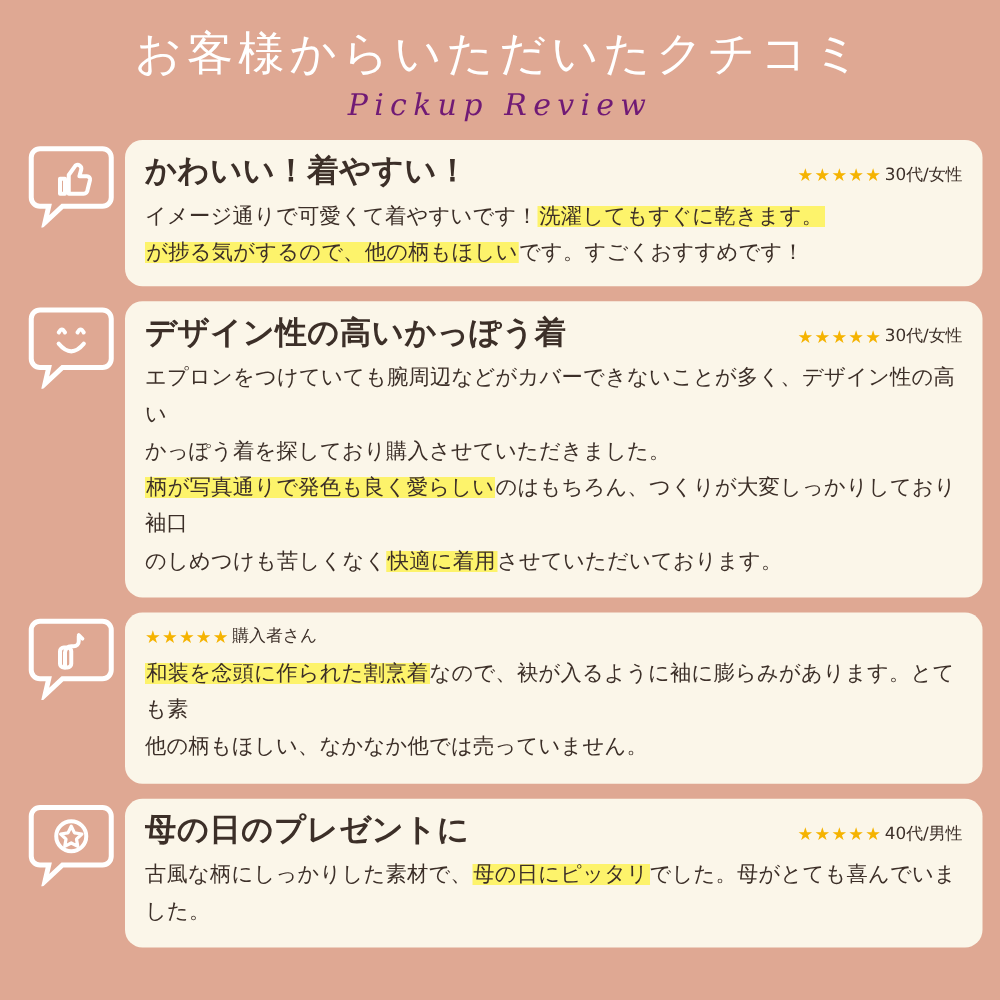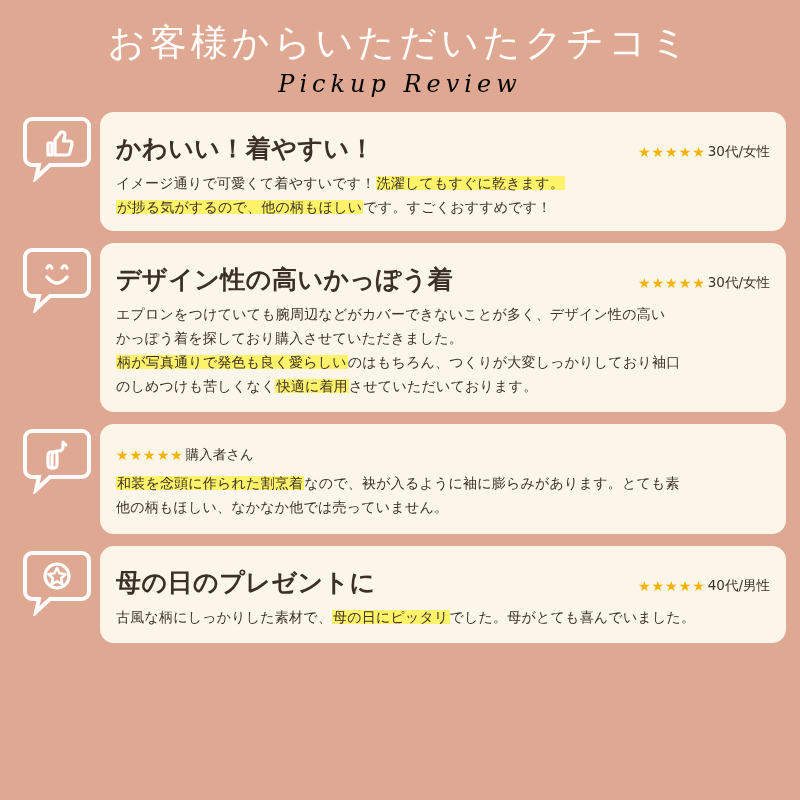--- a/index.html
+++ b/index.html
@@ -24,21 +24,21 @@
     font-size: 37px;
     color: #ffffff;
     letter-spacing: 4px;
     font-weight: 400;
     line-height: 1.35;
     font-family: "DejaVu Sans", sans-serif;
   }
   .header-sub {
     margin-top: 2px;
     font-size: 24px;
-    color: #000000;
+    color: #701a75;
     letter-spacing: 5px;
     font-family: "DejaVu Serif", serif;
     font-style: italic;
     font-weight: 400;
     text-align: center;
   }
   
   .reviews {
     margin-top: 14px;
     padding: 0 14px;
@@ -62,21 +62,20 @@
     flex: 1 1 auto;
     background: #fbf6e9;
     border-radius: 14px;
     padding: 10px 16px 14px 16px;
     min-height: 60px;
   }
   .card-head {
     display: flex;
     align-items: baseline;
     justify-content: space-between;
-    margin-top: 12px;
   }
   .card-title {
     font-size: 25px;
     color: #3c2f28;
     font-weight: 700;
     letter-spacing: 0.5px;
     font-family: "DejaVu Sans", sans-serif;
     line-height: 1.2;
   }
   .meta {
@@ -92,21 +91,21 @@
     line-height: 1;
   }
   .meta-text {
     font-size: 13.5px;
     color: #3c2f28;
     margin-left: 2px;
     font-family: "DejaVu Sans", sans-serif;
   }
   .body-text {
     margin-top: 7px;
-    font-size: 14px;
+    font-size: 17px;
     line-height: 1.72;
     color: #3c2f28;
     font-family: "DejaVu Sans", sans-serif;
     letter-spacing: 0.2px;
   }
   .hl {
     background: linear-gradient(transparent 8%, #fdf36b 8%, #fdf36b 92%, transparent 92%);
     padding: 0 1px;
   }
   

